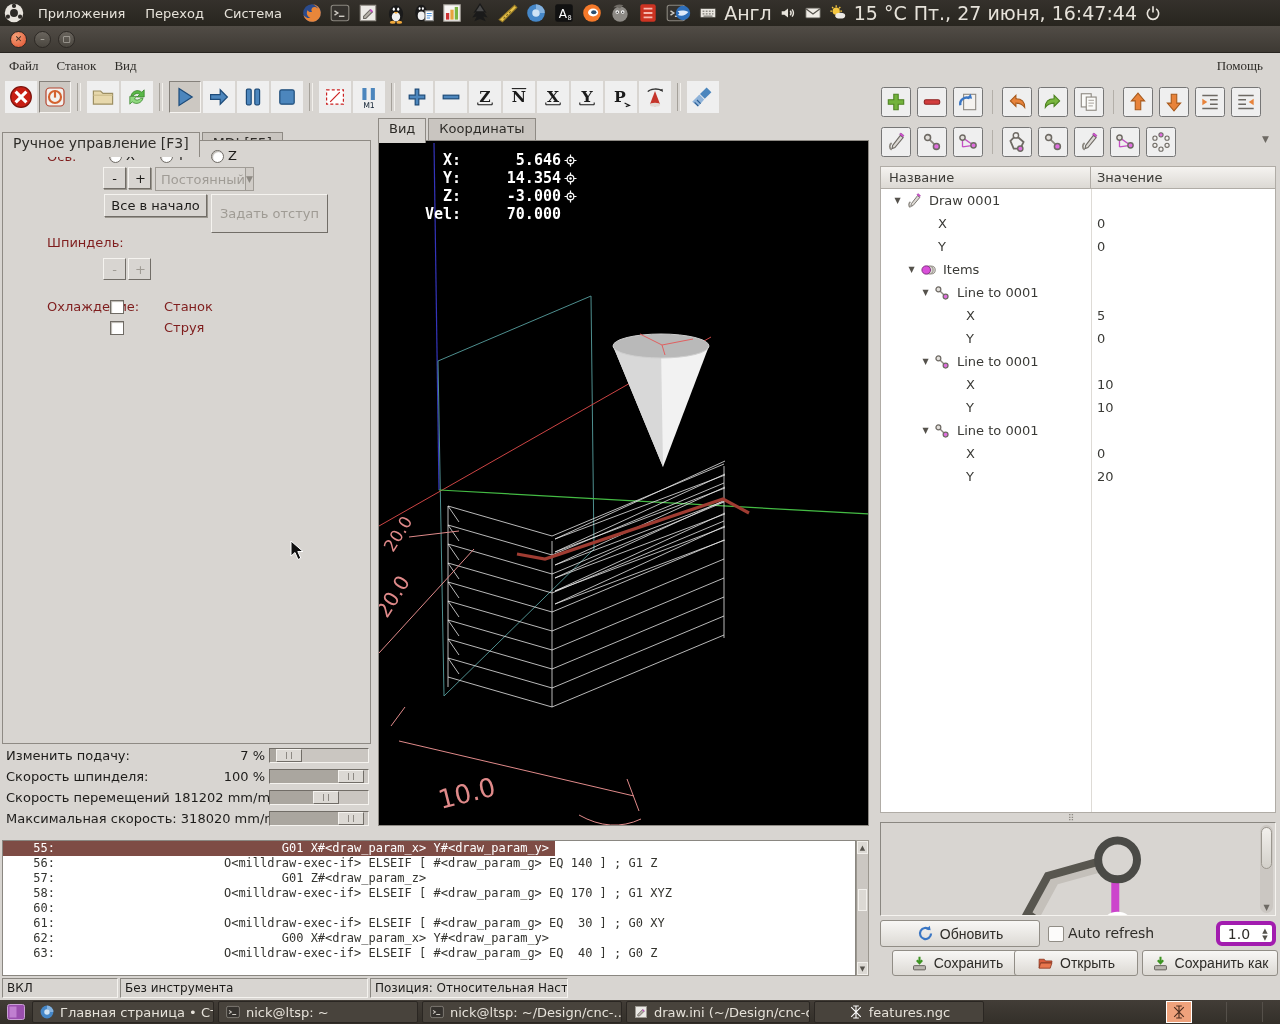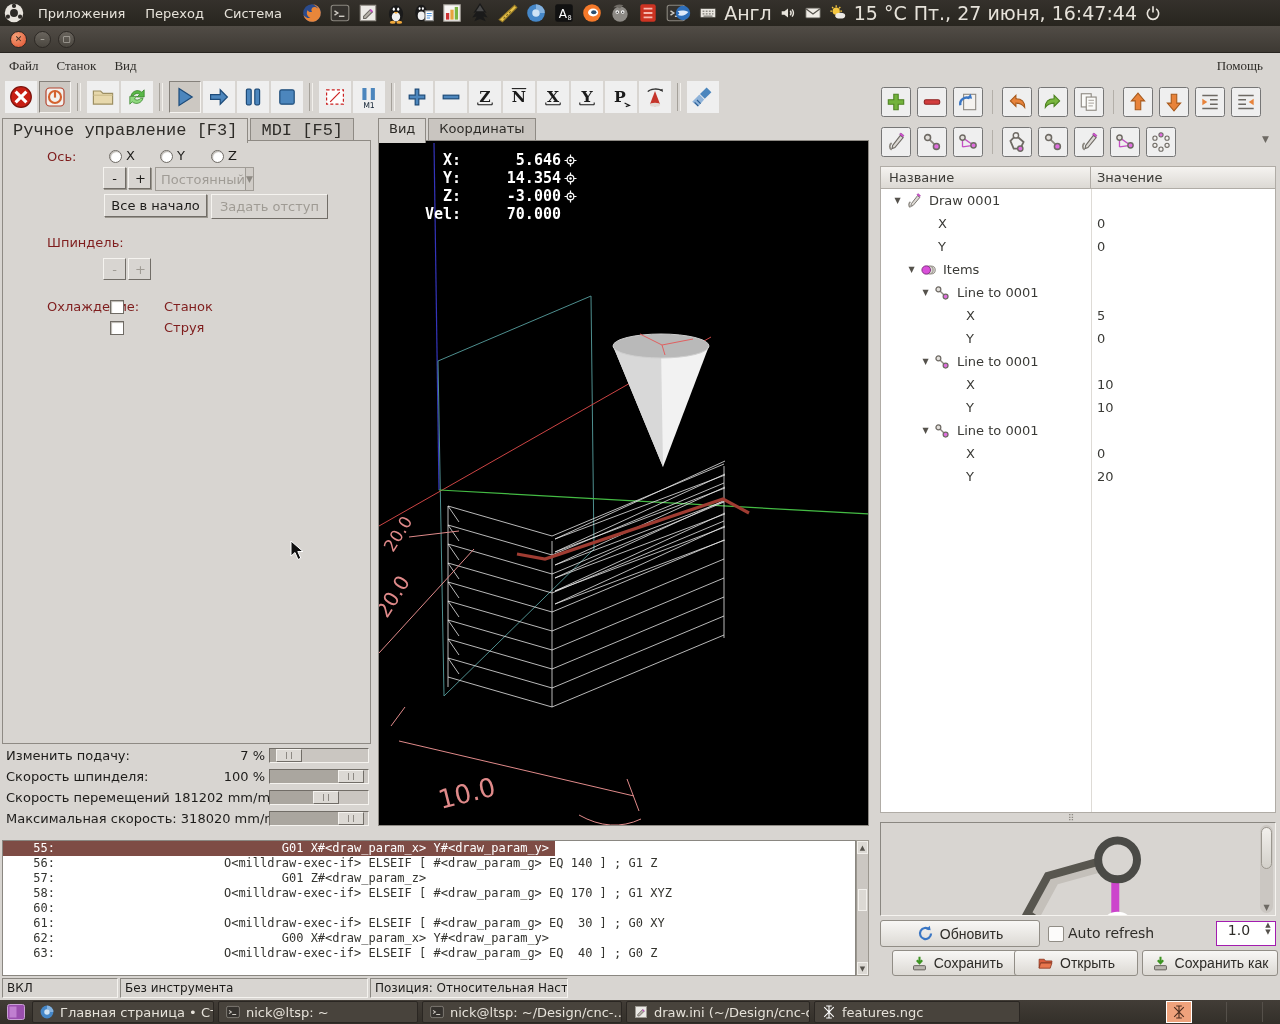--- a/index.html
+++ b/index.html
@@ -37,21 +37,21 @@
 
   
   #toolbar{left:0;top:78px;width:870px;height:38px;background:#d8d5d1;display:flex;
     align-items:center;padding-left:4px;box-sizing:border-box;}
   .tbtn{width:32px;height:32px;margin:0 1px;display:flex;align-items:center;justify-content:center;border:1px solid transparent;}
   .tbtn svg{width:24px;height:24px;}
   .tbtn.pressed{border-color:#85817b #f6f4f1 #f6f4f1 #85817b;background:#ccc8c2;}
   .tsep{width:2px;height:28px;margin:0 5px;border-left:1px solid #a5a19a;border-right:1px solid #f2f0ec;}
 
   
-  #left-tabs{left:2px;top:118px;height:23px;display:flex;font-size:17px;font-family:Liberation Mono, monospace;}
+  #left-tabs{left:2px;top:132px;height:23px;display:flex;font-size:14px;}
   .tab{border:1px solid #8e8a84;border-bottom:none;padding:2px 10px 0 10px;background:#c9c5c0;
     margin-right:2px;color:#2e2c28;}
   .tab.active{background:#d8d5d1;position:relative;top:0;height:22px;z-index:3;}
   #left-frame{left:2px;top:140px;width:369px;height:604px;border:1px solid #8e8a84;
     background:#d8d5d1;box-sizing:border-box;}
   .lbl{position:absolute;font-size:13px;color:#7f1d1d;margin-left:36px;}
   .radio{position:absolute;width:11px;height:11px;border-radius:50%;background:#fff;
     border:1px solid #6f6b65;box-shadow:inset 1px 1px 1px #b9b5af;}
   .radio .dot{width:5px;height:5px;border-radius:50%;background:#1a1a1a;margin:3px;}
   .rlabel{position:absolute;font-size:13px;color:#1d1c1a;}
@@ -123,22 +123,22 @@
     border-radius:7px;}
   .vsb .thumb{position:absolute;left:1px;right:1px;top:2px;height:42px;border-radius:6px;
     background:linear-gradient(#f2f0ec,#d3d0ca);border:1px solid #9b978f;box-sizing:border-box;}
   .vsb .dn{position:absolute;left:0;right:0;bottom:1px;text-align:center;font-size:8px;color:#6e6a64;}
   .gtkbtn{position:absolute;background:linear-gradient(#f8f7f5,#dcd9d4);border:1px solid #918d86;
     border-radius:3px;font-size:14px;color:#2e2c28;display:flex;align-items:center;
     justify-content:center;gap:6px;box-sizing:border-box;}
   .gtkbtn svg{width:17px;height:17px;}
   #auto-chk{position:absolute;width:14px;height:14px;background:#fcfbfa;border:1px solid #918d86;
     border-radius:2px;}
-  #spinbox{position:absolute;background:#fff;border:1px solid #a21caf;border-radius:0;
-    font-size:14px;color:#2e2c28;display:flex;align-items:flex-start;box-sizing:border-box;}
+  #spinbox{position:absolute;background:#fff;border:4px solid #a21caf;border-radius:6px;
+    font-size:14px;color:#2e2c28;display:flex;align-items:flex-end;box-sizing:border-box;}
   #spinbox .num{flex:1;text-align:center;}
   #spinbox .arrs{width:14px;display:flex;flex-direction:column;align-items:center;
     justify-content:center;font-size:7px;color:#55524c;line-height:7px;}
 
   
   #gcode{left:2px;top:840px;width:854px;height:136px;background:#fff;
     border:1px solid #8a8781;box-sizing:border-box;overflow:hidden;
     font-family:"DejaVu Sans Mono",monospace;font-size:12px;color:#33332e;}
   .grow{height:15px;line-height:15px;white-space:pre;display:flex;width:fit-content;
     padding-right:6px;}
@@ -447,21 +447,21 @@
   <div id="left-frame" class="abs">
     <span class="lbl" style="left:8px;top:8px">Ось:</span>
     <span id="axis-radios"><span class="radio" style="left: 106px; top: 9px;"></span><span class="rlabel" style="left: 123px; top: 7px;">X</span><span class="radio" style="left: 157px; top: 9px;"></span><span class="rlabel" style="left: 174px; top: 7px;">Y</span><span class="radio" style="left: 208px; top: 9px;"><span class="dot"></span></span><span class="rlabel" style="left: 225px; top: 7px;">Z</span></span>
     <button class="tkbtn" style="left:100px;top:26px;width:23px;height:22px">-</button>
     <button class="tkbtn" style="left:125px;top:26px;width:23px;height:22px">+</button>
     <div class="combo" style="left:152px;top:26px;width:97px;height:22px">
       <span class="ctext">Постоянный</span>
       <span class="carr">▼</span>
     </div>
     <button class="tkbtn" style="left:101px;top:53px;width:103px;height:23px">Все в начало</button>
-    <button class="tkbtn dis" style="left:208px;top:53px;width:117px;height:25px">Задать отступ</button>
+    <button class="tkbtn dis" style="left:208px;top:53px;width:117px;height:39px">Задать отступ</button>
 
     <span class="lbl" style="left:8px;top:94px">Шпиндель:</span>
     <button class="tkbtn dis" style="left:100px;top:117px;width:23px;height:22px">-</button>
     <button class="tkbtn dis" style="left:125px;top:117px;width:23px;height:22px">+</button>
 
     <span class="lbl" style="left:8px;top:158px">Охлаждение:</span>
     <span class="chk" style="left:107px;top:159px"></span>
     <span class="lbl" style="left:125px;top:158px">Станок</span>
     <span class="chk" style="left:107px;top:180px"></span>
     <span class="lbl" style="left:125px;top:179px">Струя</span>
@@ -924,21 +924,21 @@
           <span>nick@ltsp: ~/Design/cnc-...</span>
         </span>
         <span class="task" style="width: 184px;">
           <span class="ticn"><svg viewBox="0 0 20 20">
               <rect x="3" y="3" width="14" height="14" fill="#eceae6" stroke="#9a968f"></rect>
               <path d="M6 13l6-6 2 2-6 6H6z" fill="#b7b2aa" stroke="#6e6a64"></path>
               <path d="M12 7l2 2" stroke="#c44fc4" stroke-width="1.6"></path>
             </svg></span>
           <span>draw.ini (~/Design/cnc-cl...</span>
         </span>
-        <span class="task" style="width: 206px;">
+        <span class="task" style="width: 170px; justify-content: center;">
           <span class="ticn"><svg viewBox="0 0 20 20">
               <path d="M4 16L16 4M4 4l12 12M10 2.5v15M6.5 2.5h7M6.5 17.5h7" stroke="#fff" stroke-width="1.4" fill="none"></path>
             </svg></span>
           <span>features.ngc</span>
         </span>
       </span>
   </div>
   <div id="traybtn">
       <span style="width:16px;height:16px"><svg viewBox="0 0 20 20">
           <path d="M4 16L16 4M4 4l12 12M10 2.5v15M6.5 2.5h7M6.5 17.5h7" stroke="#4a2c1e" stroke-width="1.4" fill="none"></path>

